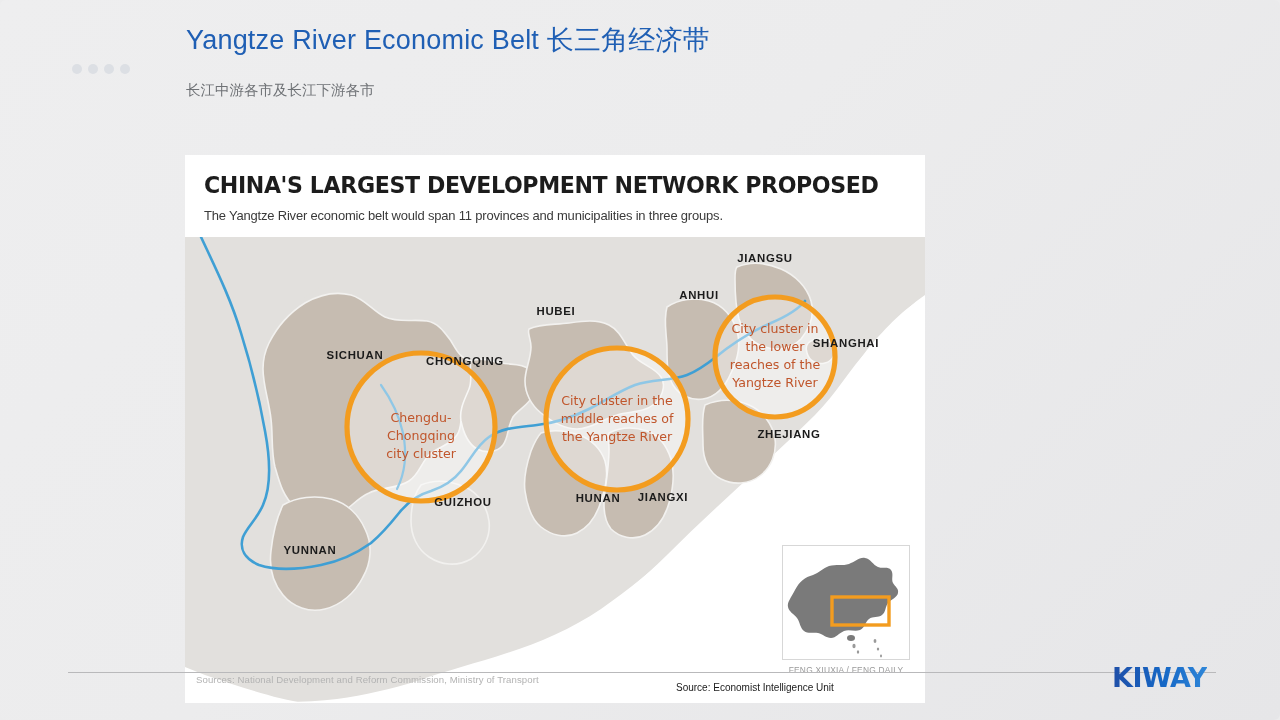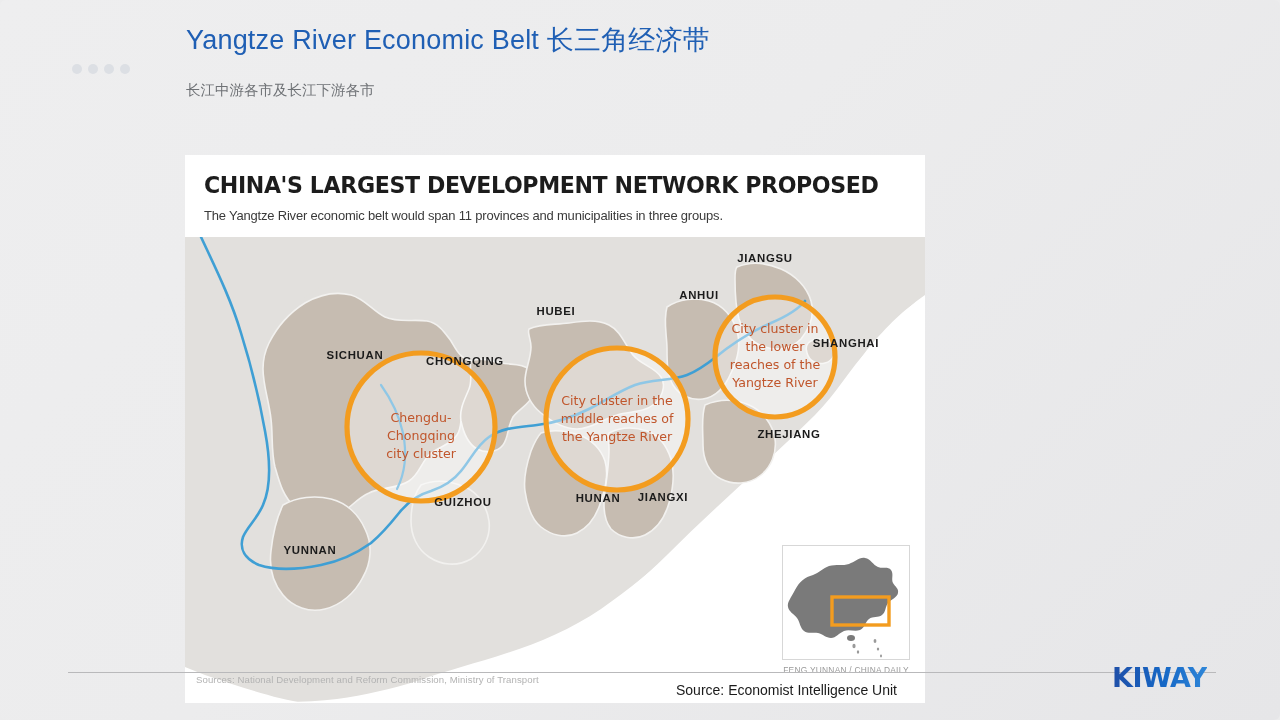--- a/index.html
+++ b/index.html
@@ -148,21 +148,21 @@
     left: 68px;
     top: 672px;
     width: 1148px;
     height: 1px;
     background: #b9b9bb;
   }
   .footer-source {
     position: absolute;
     left: 676px;
     top: 682px;
-    font-size: 14px;
+    font-size: 10px;
     color: #1a1a1a;
   }
   .logo {
     position: absolute;
     left: 1112px;
     top: 662px;
     font-size: 27px;
     font-weight: bold;
     letter-spacing: -0.5px;
     background: linear-gradient(90deg, #1f4fa8 0%, #1668c6 55%, #2f86d8 100%);
@@ -391,21 +391,21 @@
 
           <ellipse cx="68" cy="92" rx="4" ry="3" fill="#7a7a7a"></ellipse>
           <ellipse cx="71" cy="100" rx="1.6" ry="2.2" fill="#9a9a9a"></ellipse>
           <ellipse cx="75" cy="106" rx="1.2" ry="1.8" fill="#9a9a9a"></ellipse>
           <ellipse cx="92" cy="95" rx="1.4" ry="2" fill="#9a9a9a"></ellipse>
           <ellipse cx="95" cy="103" rx="1.2" ry="1.6" fill="#9a9a9a"></ellipse>
           <ellipse cx="98" cy="110" rx="1" ry="1.4" fill="#9a9a9a"></ellipse>
           <rect x="49" y="51" width="57" height="28" fill="none" stroke="#f39c1f" stroke-width="3.4"></rect>
         </svg>
       </div>
-      <div class="inset-credit">FENG YUNNAN / CHINA DAILY</div>
+      <div class="inset-credit">FENG XIUXIA / FENG DAILY</div>
     </div>
 
     <div class="src-note">Sources: National Development and Reform Commission, Ministry of Transport</div>
   </div>
 
   <div class="divider"></div>
   <div class="footer-source">Source: Economist Intelligence  Unit</div>
   <div class="logo">KIWAY</div>
 
 </div>

